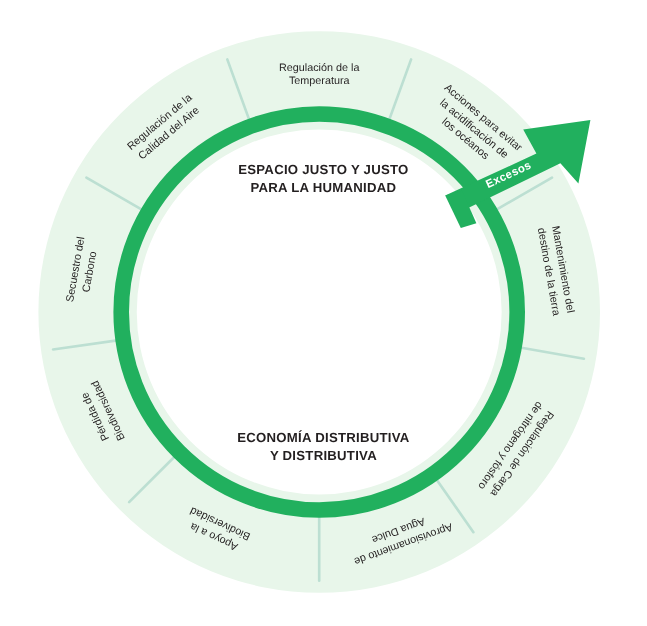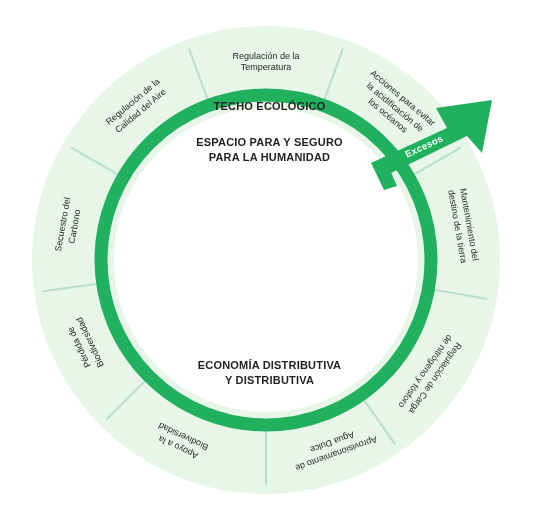--- a/index.html
+++ b/index.html
@@ -50,23 +50,22 @@
       </g>
 
     <circle id="ring-circle" cx="266" cy="260" r="165" fill="none" stroke="#21b05e" stroke-width="13"></circle>
 
     <g>
       <path d="M 371 163 L 447 128 L 436 108 L 492 100 L 482 153 L 467 136 L 391 173 Z" fill="#21b05e"></path>
       <path d="M 371 163 L 384 190 L 397 186 L 385 159 Z" fill="#21b05e"></path>
     </g>
   </svg>
 
-  <div class="ctr-label" id="techo-ecologico">TECHO ECOLÓGICO</div>
 
-  <div class="ctr-label" id="espacio-justo">ESPACIO PARA Y SEGURO
+  <div class="ctr-label" id="espacio-justo">ESPACIO JUSTO Y JUSTO
 PARA LA HUMANIDAD</div>
 
   <div class="ctr-label" id="economia-regenerativa">ECONOMÍA DISTRIBUTIVA
 Y DISTRIBUTIVA</div>
 
   <div id="ring-labels">
       <div class="ring-label" style="width: 118px; left: 207px; top: 50.5px; transform: rotate(0deg);">Regulación de la
 Temperatura</div>
       <div class="ring-label" style="width: 118px; left: 335.558px; top: 89.5411px; transform: rotate(40deg);">Acciones para evitar
 la acidificación de

